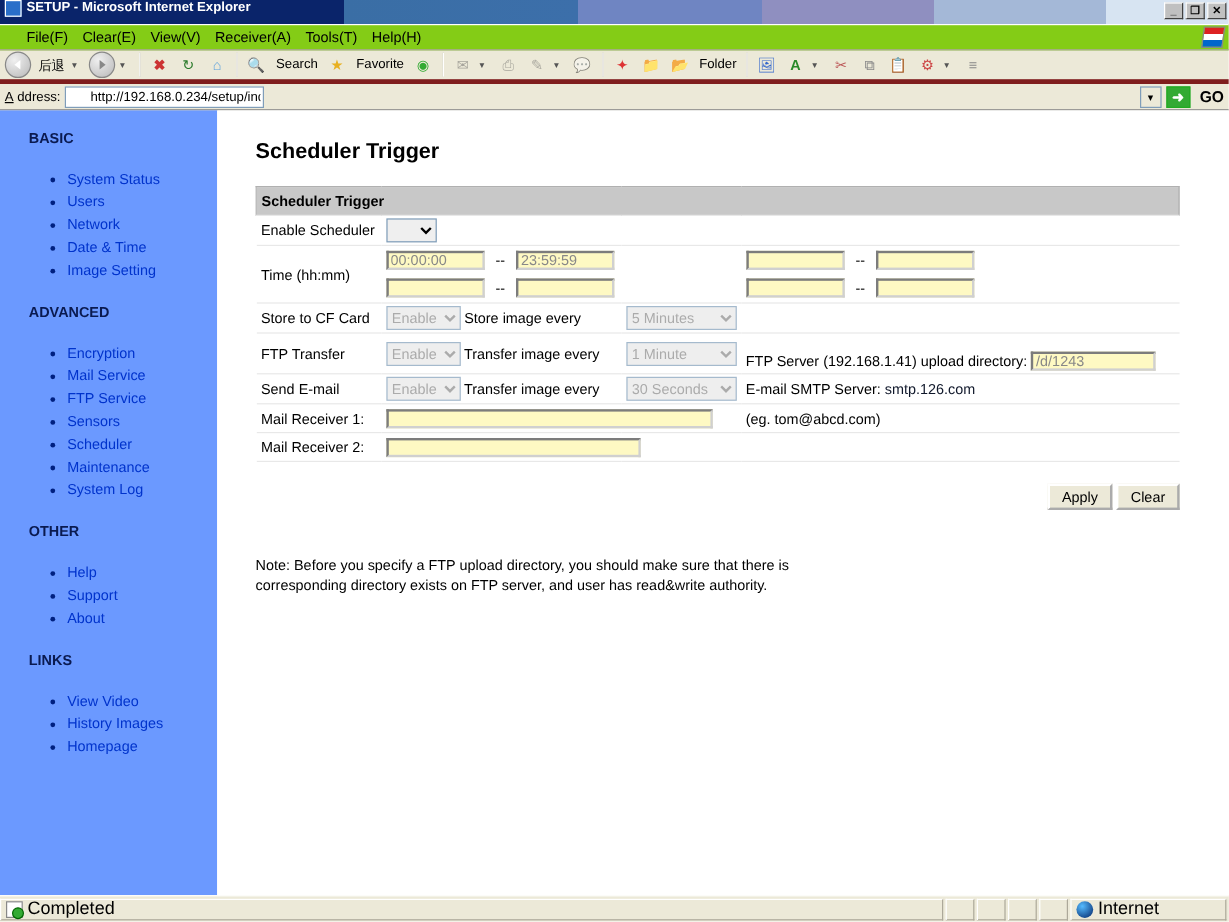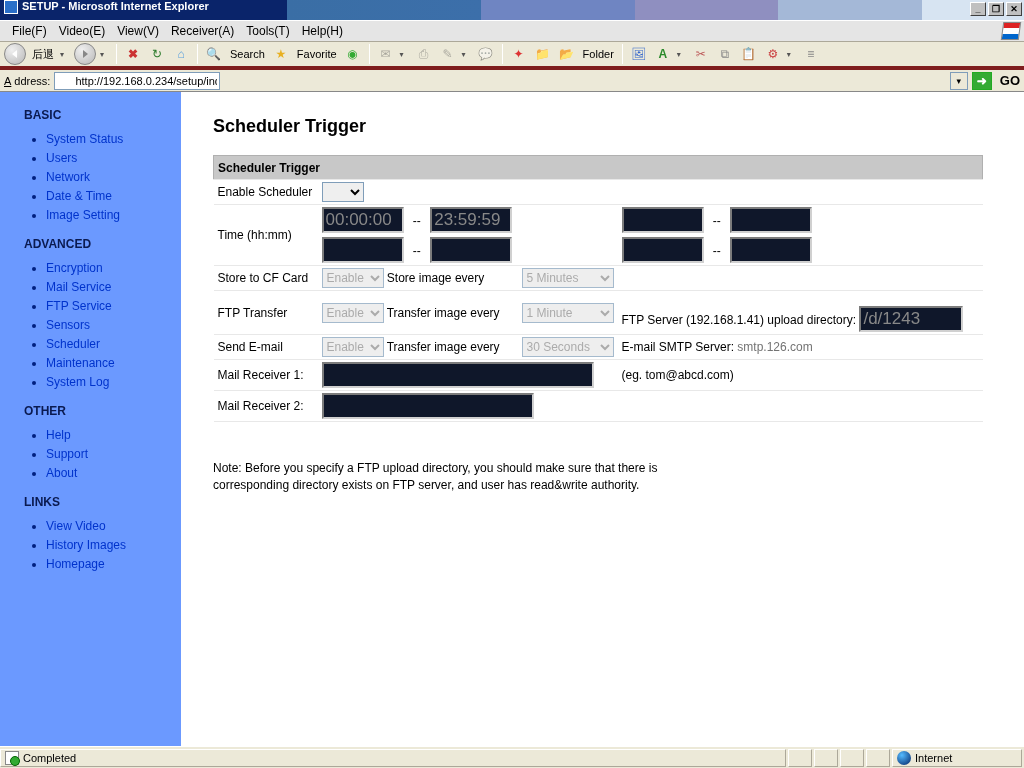--- a/index.html
+++ b/index.html
@@ -4,21 +4,21 @@
 <style>
 * { box-sizing: border-box; }
 body { margin:0; padding:0; font-family: Tahoma, Arial, sans-serif; font-size:11px; width:1024px; height:768px; overflow:hidden; background:#fff; }
 
 .titlebar { height:20px; background:linear-gradient(to right,#0a246a 0%,#0a246a 28%,#3a6ea5 28%,#3c6faa 47%,#6f85c2 47%,#6f85c2 62%,#8f8fc0 62%,#8f8fc0 76%,#a4b8d7 76%,#a4b8d7 90%,#d7e4f2 90%,#d7e4f2 100%); color:#fff; display:flex; padding-left:4px; position:relative;}
 .titlebar .ico { width:14px; height:14px; background:#2a6fc9; border:1px solid #fff; display:inline-block; margin-right:4px;}
 .titlebar .txt { font-weight:bold; font-size:11px;}
 .win-btns { position:absolute; right:2px; top:2px; display:flex; gap:2px;}
 .win-btn { width:16px; height:14px; background:#c0c0c0; border:1px solid #404040; border-top-color:#fff; border-left-color:#fff; display:flex; align-items:center; justify-content:center; font-size:9px; font-family:Arial; font-weight:bold; color:#000;}
 
-.menubar { height:22px; background:#e5e5e5; border-top:1px solid #fff; border-bottom:1px solid #aca899; display:flex; align-items:center; padding-left:6px; position:relative;}
+.menubar { height:22px; background:#84cc16; border-top:1px solid #fff; border-bottom:1px solid #aca899; display:flex; align-items:center; padding-left:16px; position:relative;}
 .menubar .mitem { padding:2px 6px; font-size:12px; cursor:default;}
 .ie-logo { position:absolute; right:4px; top:1px; width:18px; height:18px; }
 .ie-flag { width:18px; height:18px; display:block; background:
   linear-gradient(#d22 0 33.3%, #fff 33.3% 66.6%, #06c 66.6% 100%);
   transform: skewX(-8deg); border:1px solid #888;}
 
 .toolbar { height:28px; background:#ece9d8; border-bottom:4px solid #7f1d1d; display:flex; align-items:center; padding-left:4px; gap:4px;}
 .tb-btn { width:20px; height:20px; display:flex; align-items:center; justify-content:center; font-size:12px; color:#555;}
 .tb-btn.disabled{opacity:.45;}
 .tb-sep { width:1px; height:20px; background:#aca899; margin:0 2px; border-right:1px solid #fff;}
@@ -33,41 +33,41 @@
 .addr-wrap{flex:1; position:relative;}
 .addr-ico{position:absolute; left:3px; top:3px; width:14px;height:14px; background:#fff; border:1px solid #5a9; font-size:9px; text-align:center; line-height:12px; color:#279;}
 .addr-drop{width:18px;height:18px;border:1px solid #7f9db9;background:#ece9d8;display:flex;align-items:center;justify-content:center;font-size:9px;margin-left:-1px;}
 .go-btn{width:20px;height:18px;background:#3a3;border:1px solid #2a2;display:flex;align-items:center;justify-content:center;color:#fff;font-weight:bold;font-size:12px;}
 .go-label{font-size:13px;font-weight:bold;padding:0 4px;}
 
 .content { display:flex; height:654px;}
 .sidebar { width:181px; background:#6b99ff; padding:16px 8px 8px 12px; color:#003; font-size:12px;}
 .sidebar h4 { font-size:12px; font-weight:bold; margin:12px 0 6px 12px; color:#0a1a50;}
 .sidebar h4:first-child{margin-top:0;}
-.sidebar ul { list-style:disc; margin:8px; padding-left:26px;}
+.sidebar ul { list-style:disc; margin:18px; padding-left:26px;}
 .sidebar li { color:#0033cc; font-size:12px; line-height:19px; cursor:pointer;}
 .sidebar li::marker{color:#002080;}
 .main { flex:1; background:#fff; padding:24px 28px 10px 32px; overflow:auto; font-size:12px; color:#000;}
 .main h2 { font-size:18px; font-weight:bold; margin:0 0 18px 0;}
 
 .form-tbl { border-collapse:collapse; width:770px; font-size:12px;}
 .form-hdr { background:#c8c8c8; font-weight:bold; padding:3px 6px; border:1px solid #b0b0b0;}
 .form-tbl td { padding:2px 4px; vertical-align:middle; border-bottom:1px solid #e8e8e8; height:24px;}
 .form-tbl tr.nob td{border-bottom:none;}
 .lbl-cell { width:104px;}
 select.frm { height:20px; font-size:12px; border:1px solid #7f9db9; background:#efefef;}
 select.frm.disabled{color:#888;background:#e8e8e8;}
-input.txt { height:26px; border:2px inset #d0d0d0; background:#0f172a; font-size:17px; padding:0 2px; color:#888;}
+input.txt { height:16px; border:2px inset #d0d0d0; background:#fef9c3; font-size:12px; padding:0 2px; color:#888;}
 input.txt.small{width:82px;}
 .dash{padding:0 6px;}
 .note { font-size:12px; margin-top:38px; line-height:17px;}
 .btn-row { text-align:right; margin-top:18px;}
 button.winbtn { font-size:12px; padding:2px 10px; background:#ece9d8; border:2px outset #fff; cursor:pointer;}
 
-.statusbar { height:22px; background:#ece9d8; border-top:1px solid #fff; display:flex; align-items:center; font-size:11px; position:absolute; bottom:0; left:0; right:0;}
+.statusbar { height:22px; background:#ece9d8; border-top:1px solid #fff; display:flex; align-items:center; font-size:15px; position:absolute; bottom:0; left:0; right:0;}
 .status-cell{border:1px solid #aca899; border-top-color:#fff; border-left-color:#fff; height:18px; display:flex;align-items:center; padding:0 4px; margin-right:2px;}
 .status-main{flex:1;}
 .status-pane{width:24px;}
 .status-inet{width:130px;}
 .globe{width:14px;height:14px;border-radius:50%;background:radial-gradient(circle at 35% 30%,#5bf,#026); margin-right:4px; position:relative;}
 .doc-ico{width:14px;height:14px;background:#fff;border:1px solid #888;margin-right:4px;position:relative;}
 .doc-ico::after{content:"";position:absolute;right:-2px;bottom:-2px;width:8px;height:8px;border-radius:50%;background:#3a3;border:1px solid #060;}
 svg{display:block;}
 </style>
 </head>
@@ -78,21 +78,21 @@
   <span class="txt">SETUP - Microsoft Internet Explorer</span>
   <div class="win-btns">
     <div class="win-btn">_</div>
     <div class="win-btn">❐</div>
     <div class="win-btn">✕</div>
   </div>
 </div>
 
 <div class="menubar">
   <span class="mitem">File(F)</span>
-  <span class="mitem">Video(E)</span>
+  <span class="mitem">Clear(E)</span>
   <span class="mitem">View(V)</span>
   <span class="mitem">Receiver(A)</span>
   <span class="mitem">Tools(T)</span>
   <span class="mitem">Help(H)</span>
   <div class="ie-logo">
       <span class="ie-flag"></span>
     </div>
 </div>
 
 <div class="toolbar">
@@ -263,35 +263,39 @@
       </tr>
       <tr>
         <td class="lbl-cell">Send E-mail</td>
         <td>
           <select class="frm disabled" disabled="" style="width:62px;"><option>Enable</option></select>
           <span>Transfer image every</span>
         </td>
         <td><select class="frm disabled" disabled="" style="width:92px;"><option>30 Seconds</option></select></td>
         <td colspan="5">
           <span>E-mail SMTP Server:</span>
-          <span style="color:#737373;">smtp.126.com</span>
+          <span style="color:#0f172a;">smtp.126.com</span>
         </td>
       </tr>
       <tr>
         <td class="lbl-cell">Mail Receiver 1:</td>
         <td colspan="2"><input class="txt" style="width: 272px;"></td>
         <td colspan="5"><span>(eg. tom@abcd.com)</span></td>
       </tr>
       <tr>
         <td class="lbl-cell">Mail Receiver 2:</td>
         <td colspan="7"><input class="txt" style="width: 212px;"></td>
       </tr>
     </tbody>
       </table>
 
+    <div class="btn-row" style="width:770px;">
+      <button class="winbtn">Apply</button>
+      <button class="winbtn">Clear</button>
+    </div>
 
     <div class="note" style="width:520px;">Note: Before you specify a FTP upload directory, you should make sure that there is corresponding directory exists on FTP server, and user has read&amp;write authority.</div>
   </div>
 </div>
 
 <div class="statusbar">
   <div class="status-cell status-main">
     <span class="doc-ico"></span>
     <span>Completed</span>
   </div>

